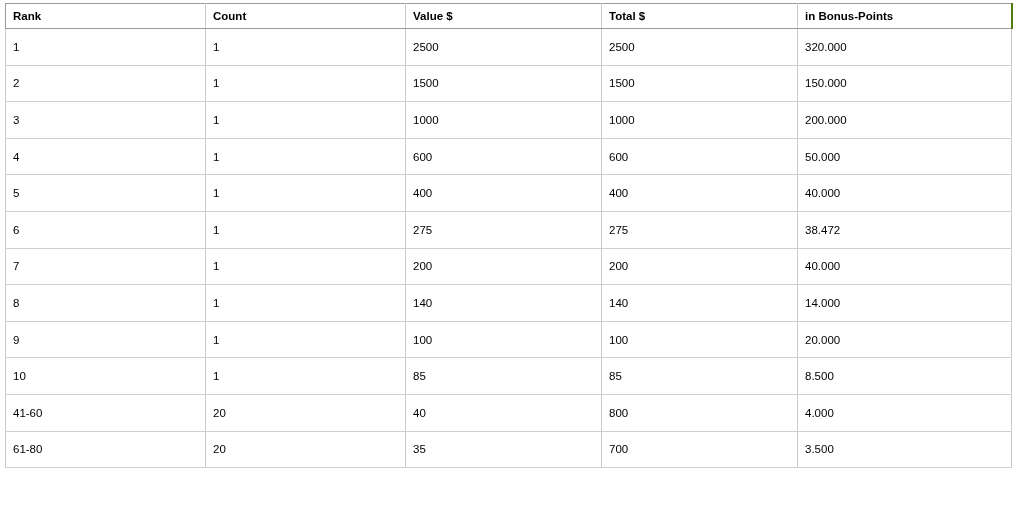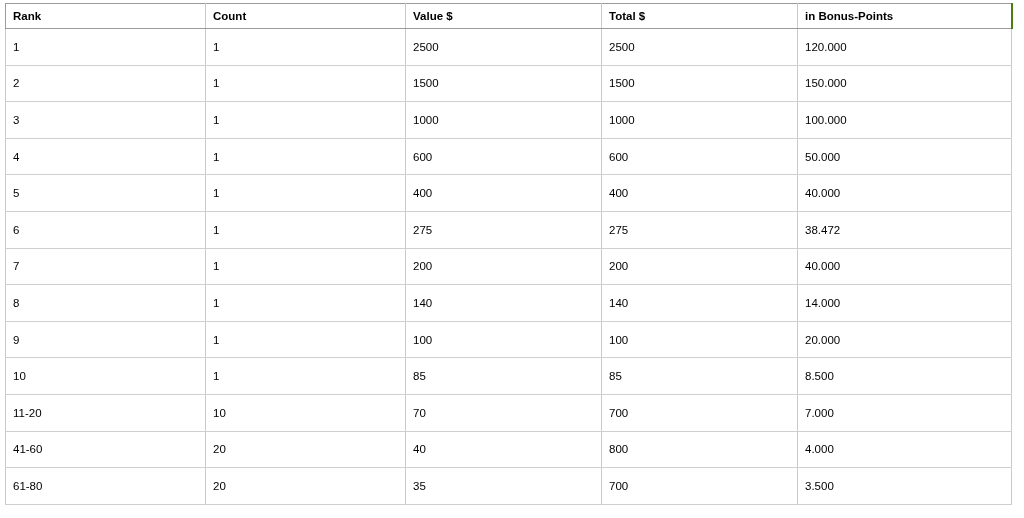--- a/index.html
+++ b/index.html
@@ -89,35 +89,35 @@
         <th>Total $</th>
         <th>in Bonus-Points</th>
       </tr>
     </thead>
     <tbody>
       <tr>
         <td>1</td>
         <td>1</td>
         <td>2500</td>
         <td>2500</td>
-        <td>120.000</td>
+        <td>320.000</td>
       </tr>
       <tr>
         <td>2</td>
         <td>1</td>
         <td>1500</td>
         <td>1500</td>
         <td>150.000</td>
       </tr>
       <tr>
         <td>3</td>
         <td>1</td>
         <td>1000</td>
         <td>1000</td>
-        <td>100.000</td>
+        <td>200.000</td>
       </tr>
       <tr>
         <td>4</td>
         <td>1</td>
         <td>600</td>
         <td>600</td>
         <td>50.000</td>
       </tr>
       <tr>
         <td>5</td>
@@ -155,27 +155,20 @@
         <td>20.000</td>
       </tr>
       <tr>
         <td>10</td>
         <td>1</td>
         <td>85</td>
         <td>85</td>
         <td>8.500</td>
       </tr>
       <tr>
-        <td>11-20</td>
-        <td>10</td>
-        <td>70</td>
-        <td>700</td>
-        <td>7.000</td>
-      </tr>
-      <tr>
         <td>41-60</td>
         <td>20</td>
         <td>40</td>
         <td>800</td>
         <td>4.000</td>
       </tr>
       <tr>
         <td>61-80</td>
         <td>20</td>
         <td>35</td>

